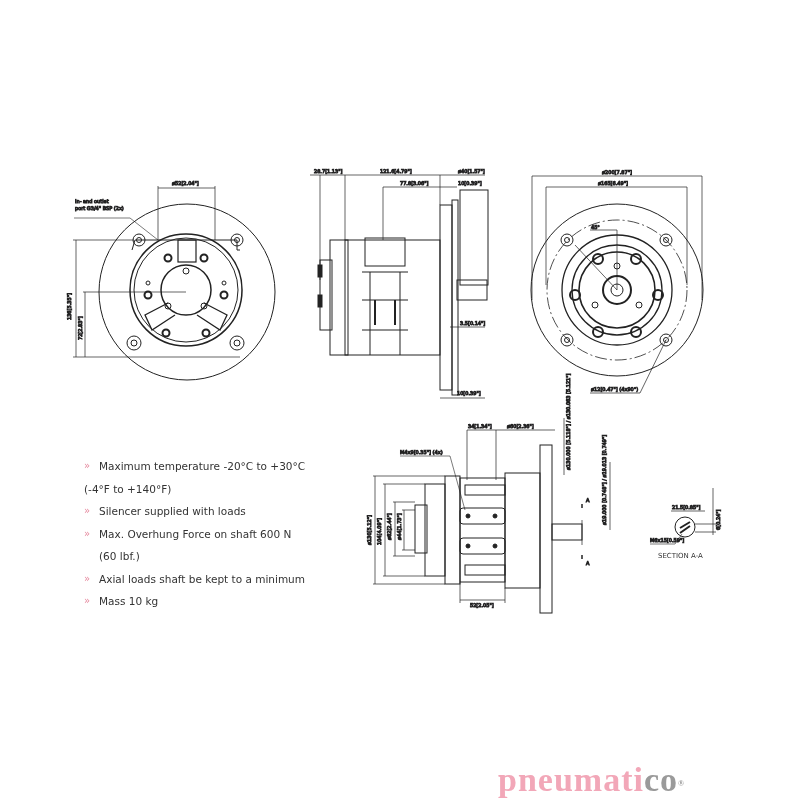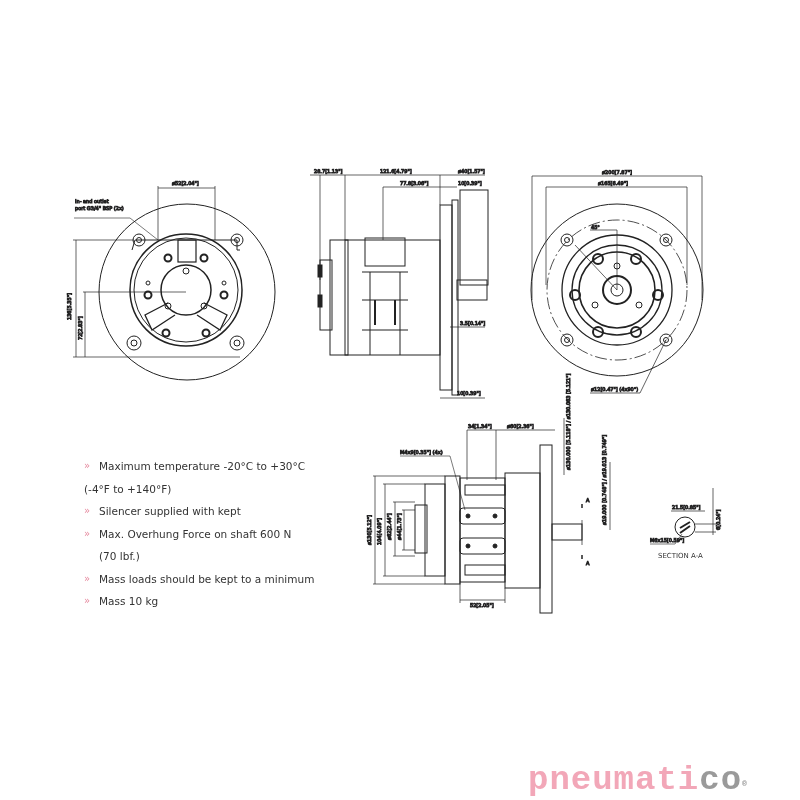--- a/index.html
+++ b/index.html
@@ -5,21 +5,21 @@
   html,body{margin:0;padding:0;background:#fff;}
   body{width:800px;height:800px;position:relative;overflow:hidden;font-family:"DejaVu Sans",sans-serif;}
   svg{position:absolute;left:0;top:0;}
   .dim{font-family:"DejaVu Sans",sans-serif;font-size:5px;fill:#6a5a90;}
   .note{font-family:"DejaVu Sans",sans-serif;font-size:5px;fill:#5a4a80;}
   .specs{position:absolute;left:84px;top:455px;width:240px;font-family:"DejaVu Sans",sans-serif;font-size:10.5px;color:#333;line-height:22.5px;}
   .spec{display:flex;align-items:flex-start;}
   .bullet{color:#e68ba0;width:15px;font-size:10px;flex:none;}
   .spec-cont{padding-left:15px;}
   .spec-right{text-align:left;padding-right:8px;}
-  .logo{position:absolute;left:528px;top:760px;font-family:Liberation Mono, monospace;font-weight:bold;font-size:34px;letter-spacing:1px;line-height:40px;}
+  .logo{position:absolute;left:498px;top:760px;font-family:Liberation Serif, serif;font-weight:bold;font-size:34px;letter-spacing:1px;line-height:40px;}
   .logo .pink{color:#f2a7b8;}
   .logo .grey{color:#9a9a9a;}
   .logo .reg{font-size:8px;color:#9a9a9a;vertical-align:top;position:relative;top:4px;}
 </style>
 </head>
 <body>
 
 <svg width="800" height="800" viewBox="0 0 800 800" xmlns="http://www.w3.org/2000/svg" fill="none" stroke="#222" stroke-width="1">
 
   <g>
@@ -217,30 +217,30 @@
 </svg>
 
 <div class="specs">
   <div class="spec">
     <span class="bullet">»</span>
     <span>Maximum temperature -20°C to +30°C</span>
   </div>
   <div class="spec-right">(-4°F to +140°F)</div>
   <div class="spec">
     <span class="bullet">»</span>
-    <span>Silencer supplied with kept</span>
+    <span>Silencer supplied with loads</span>
   </div>
   <div class="spec">
     <span class="bullet">»</span>
     <span>Max. Overhung Force on shaft 600 N</span>
   </div>
-  <div class="spec-cont">(70 lbf.)</div>
-  <div class="spec">
-    <span class="bullet">»</span>
-    <span>Mass loads should be kept to a minimum</span>
+  <div class="spec-cont">(60 lbf.)</div>
+  <div class="spec">
+    <span class="bullet">»</span>
+    <span>Axial loads shaft be kept to a minimum</span>
   </div>
   <div class="spec">
     <span class="bullet">»</span>
     <span>Mass 10 kg</span>
   </div>
 </div>
 
 <div class="logo">
   <span class="pink">pneumati</span><span class="grey">co</span><span class="reg">®</span>
 </div>

